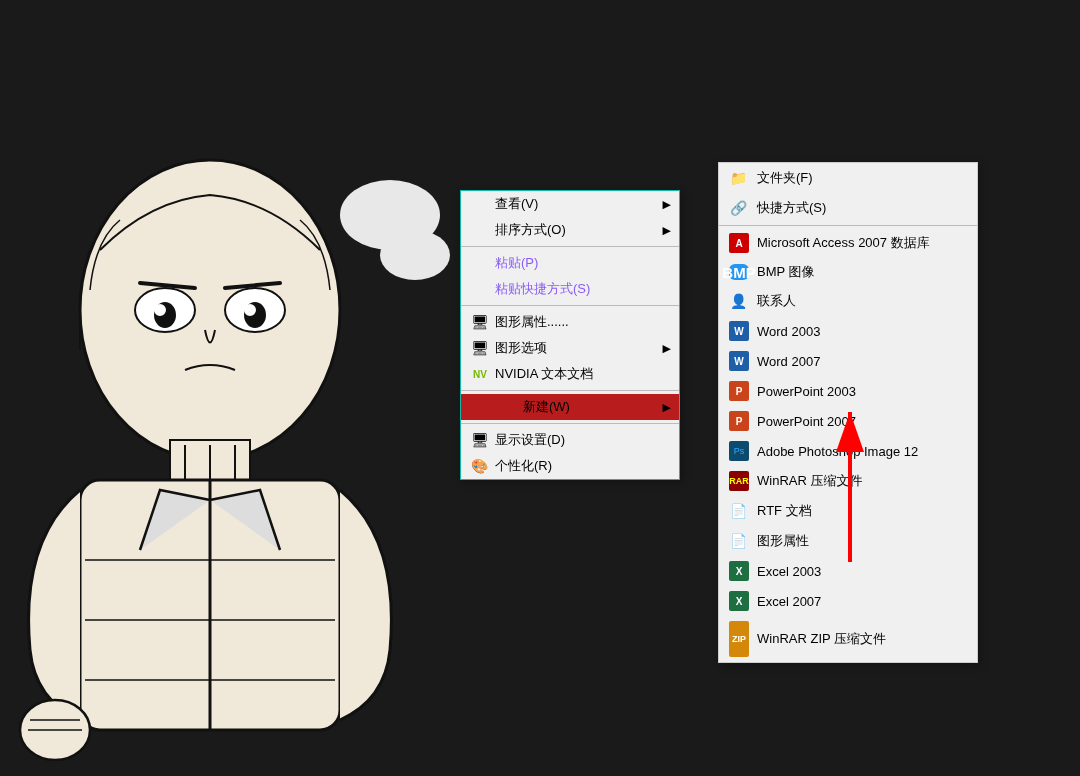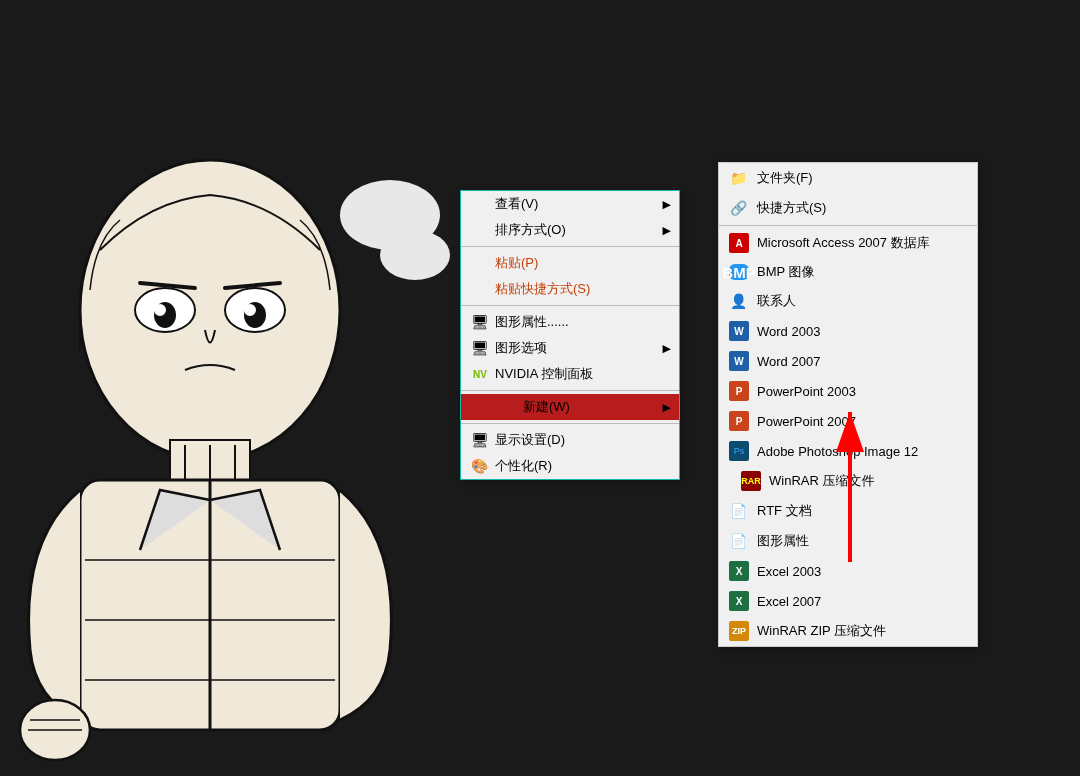--- a/index.html
+++ b/index.html
@@ -58,21 +58,21 @@
       flex-shrink: 0;
     }
 
     .context-menu-separator {
       height: 1px;
       background: #bbb;
       margin: 3px 0;
     }
 
     .context-menu-item.disabled {
-      color: #c2410c;
+      color: #8b5cf6;
     }
 
     
     .submenu {
       position: absolute;
       top: 162px;
       left: 718px;
       background: #f0f0f0;
       border: 1px solid #ccc;
       box-shadow: 2px 2px 8px rgba(0,0,0,0.3);
@@ -240,21 +240,21 @@
     <span class="context-menu-icon icon-display">🖥</span>
     <span>图形属性......</span>
   </div>
   <div class="context-menu-item">
     <span class="context-menu-icon">🖥</span>
     <span>图形选项</span>
     <span class="arrow">▶</span>
   </div>
   <div class="context-menu-item">
     <span class="context-menu-icon" style="color:#76b900; font-weight:bold; font-size:10px;">NV</span>
-    <span>NVIDIA 控制面板</span>
+    <span>NVIDIA 文本文档</span>
   </div>
   <div class="context-menu-separator"></div>
   <div class="context-menu-item active-highlight">
     <span class="context-menu-icon"></span>
     <span>新建(W)</span>
     <span class="arrow">▶</span>
   </div>
   <div class="context-menu-separator"></div>
   <div class="context-menu-item">
     <span class="context-menu-icon">🖥</span>
@@ -313,21 +313,21 @@
     <span class="submenu-icon" style="background:#c9441a; color:white; border-radius:2px; font-size:10px; font-weight:bold; width:20px; height:20px; display:flex; align-items:center; justify-content:center;">P</span>
     <span>PowerPoint 2007</span>
   </div>
 
   <div class="submenu-item">
     <span class="submenu-icon" style="background:#0c4a6e; color:#31a8ff; border-radius:2px; font-size:9px; font-weight:normal; width:20px; height:20px; display:flex; align-items:center; justify-content:center;">Ps</span>
     <span>Adobe Photoshop Image 12</span>
   </div>
 
   <div class="submenu-item">
-    <span class="submenu-icon" style="background:#8B0000; color:yellow; border-radius:2px; font-size:9px; font-weight:bold; width:20px; height:20px; display:flex; align-items:center; justify-content:center;margin-left:12px;">RAR</span>
+    <span class="submenu-icon" style="background:#8B0000; color:yellow; border-radius:2px; font-size:9px; font-weight:bold; width:20px; height:20px; display:flex; align-items:center; justify-content:center;">RAR</span>
     <span>WinRAR 压缩文件</span>
   </div>
 
   <div class="submenu-item">
     <span class="submenu-icon" style="color:#444;">📄</span>
     <span>RTF 文档</span>
   </div>
 
   <div class="submenu-item">
     <span class="submenu-icon" style="color:#555;">📄</span>
@@ -338,21 +338,21 @@
     <span class="submenu-icon" style="background:#1d6f42; color:white; border-radius:2px; font-size:10px; font-weight:bold; width:20px; height:20px; display:flex; align-items:center; justify-content:center;">X</span>
     <span>Excel 2003</span>
   </div>
 
   <div class="submenu-item">
     <span class="submenu-icon" style="background:#1d6f42; color:white; border-radius:2px; font-size:10px; font-weight:bold; width:20px; height:20px; display:flex; align-items:center; justify-content:center;">X</span>
     <span>Excel 2007</span>
   </div>
 
   <div class="submenu-item">
-    <span class="submenu-icon" style="background:#d4880a; color:white; border-radius:2px; font-size:9px; font-weight:bold; width:20px; height:20px; display:flex; align-items:center; justify-content:center;">ZIP</span>
+    <span class="submenu-icon" style="background:#d4880a; color:white; border-radius:2px; font-size:9px; font-weight:bold; width:20px; height:36px; display:flex; align-items:center; justify-content:center;">ZIP</span>
     <span>WinRAR ZIP 压缩文件</span>
   </div>
 </div>
 
 <div class="red-arrow">
   <svg width="80" height="180" viewBox="0 0 80 180">
     <defs>
       <marker id="arrowhead" markerWidth="10" markerHeight="7" refX="10" refY="3.5" orient="auto">
         <polygon points="0 0, 10 3.5, 0 7" fill="red"></polygon>
       </marker>

